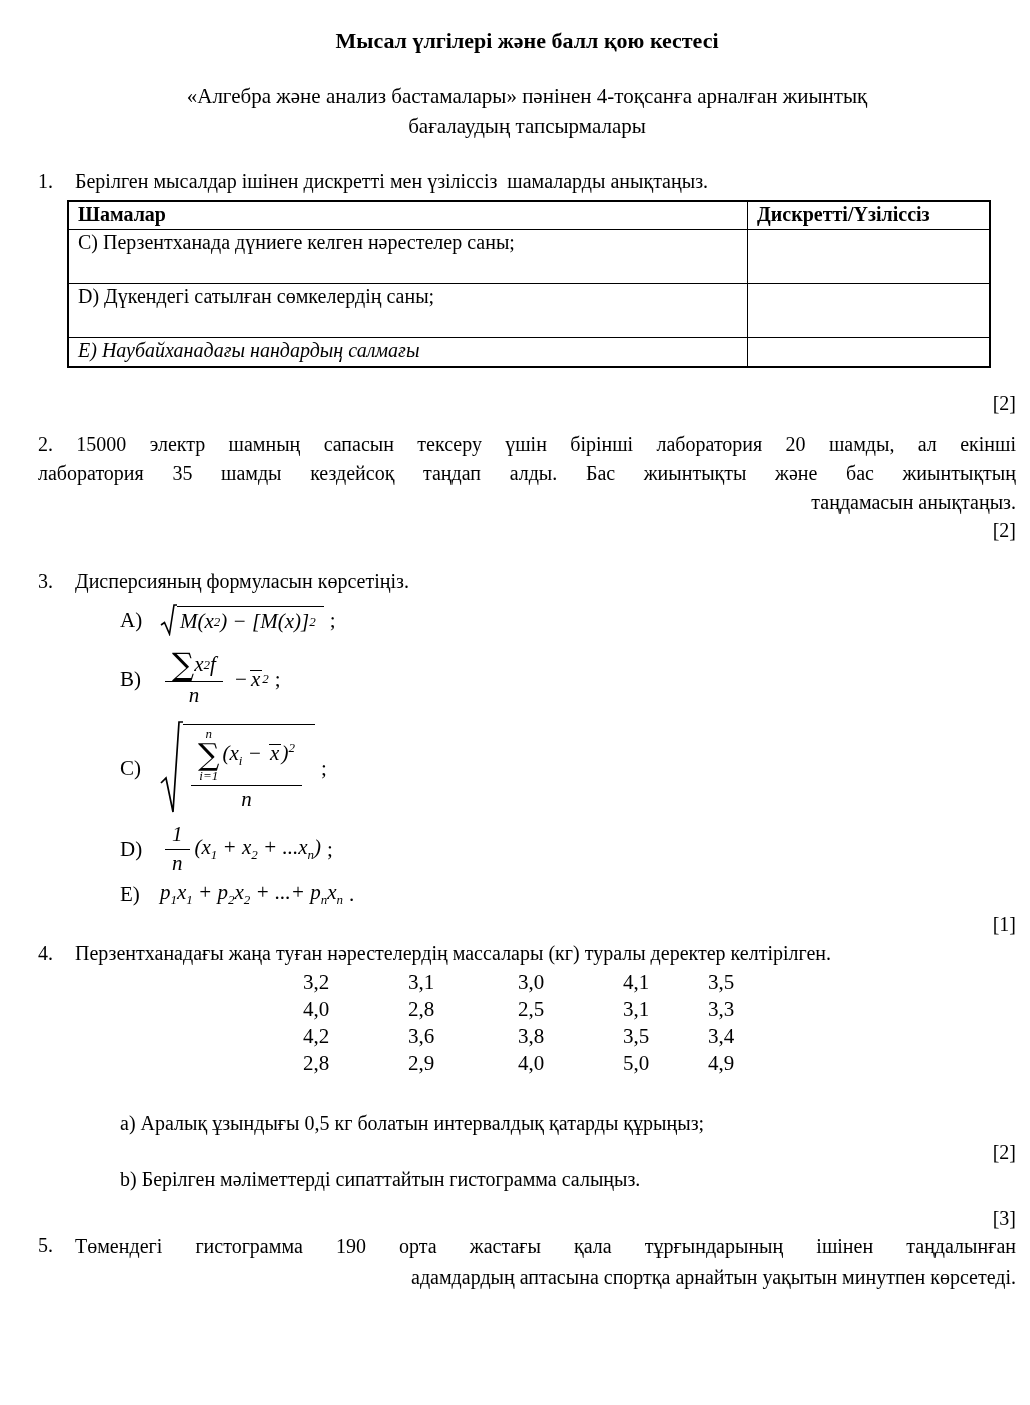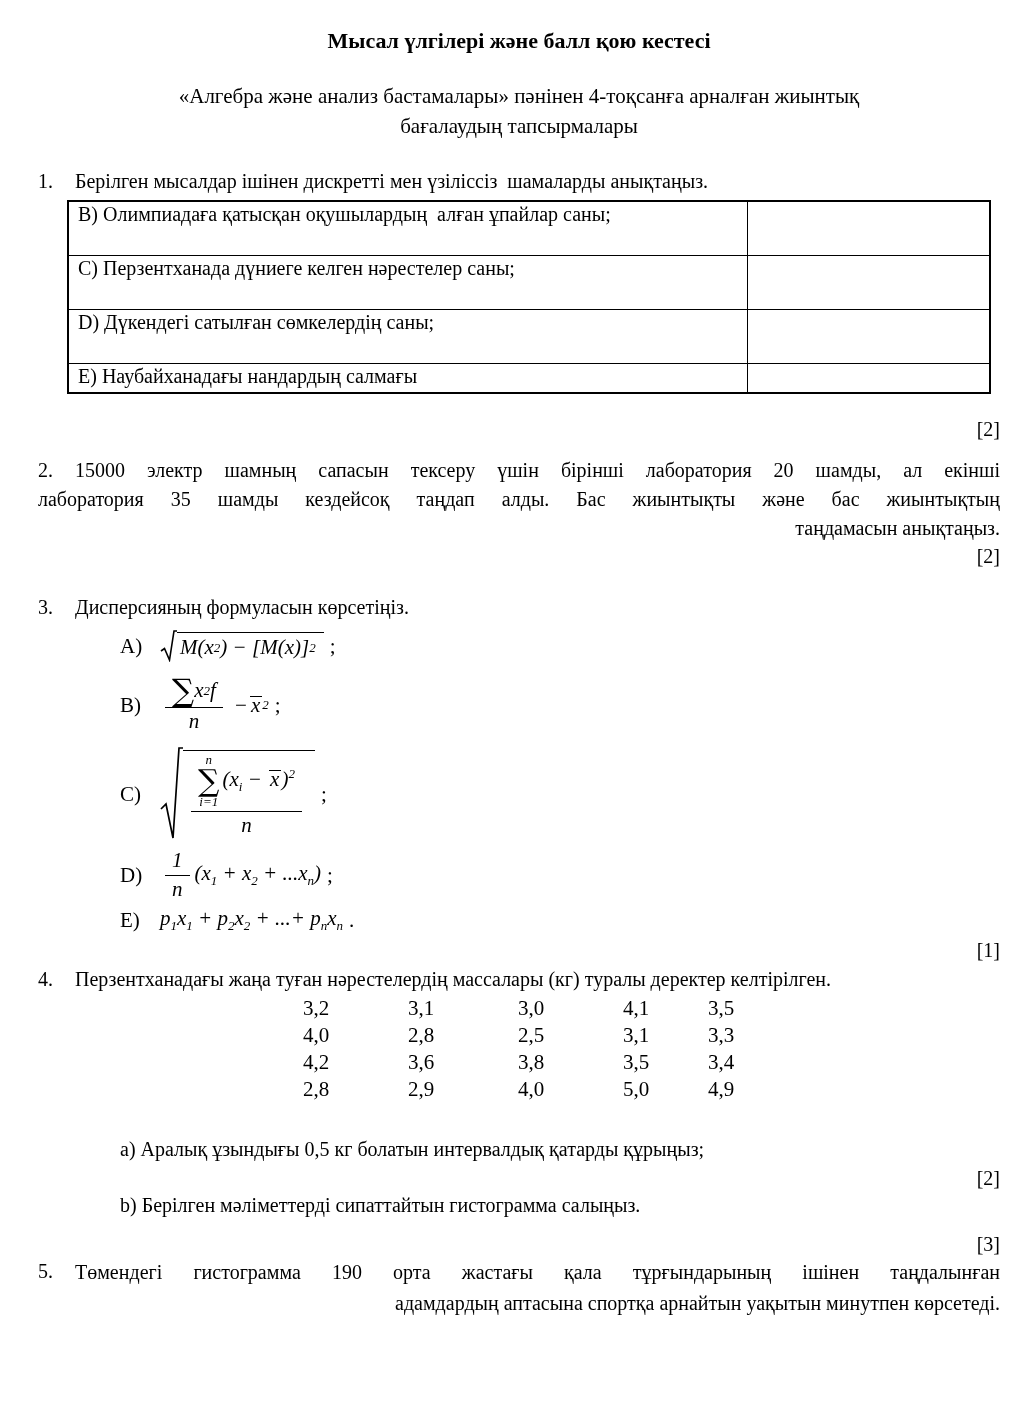--- a/index.html
+++ b/index.html
@@ -1,37 +1,37 @@
 <!DOCTYPE html>
 <html><head>
 <meta charset="utf-8">
 <style>
   html,body{margin:0;padding:0;background:#fff;}
   body{width:1030px;height:1405px;overflow:hidden;color:#000;
        font-family:"Liberation Serif","DejaVu Serif",serif;}
-  .page{box-sizing:border-box;width:1030px;height:1405px;padding:20px 30px 0 38px;}
+  .page{box-sizing:border-box;width:1030px;height:1405px;padding:20px 14px 0 38px;}
 
   .title{margin-top:6px;text-align:center;font-weight:bold;font-size:22px;line-height:29px;}
   .subtitle{margin-top:26px;text-align:center;font-weight:normal;font-size:21px;line-height:30px;}
 
   .qrow{display:flex;font-size:20px;line-height:28px;}
   .qnum{flex:0 0 37px;}
   .qtext{flex:1;}
   .pre{white-space:pre-wrap;}
 
   .q1row{margin-top:26px;}
 
   table.qtable{margin:5px 0 0 29px;border-collapse:collapse;width:903px;table-layout:fixed;}
   table.qtable th,table.qtable td{border:1.6px solid #000;font-size:20px;text-align:left;
        vertical-align:top;padding:1px 8px 0 9px;}
   table.qtable th{font-weight:bold;height:26px;}
   table.qtable .c1{width:661px;}
   table.qtable .c2{width:224px;}
   table.qtable tr.tall td{height:52px;}
-  table.qtable tr.short td{height:27px;}
+  table.qtable tr.short td{height:27px;font-style:italic;}
   table.qtable{border:2px solid #000;}
 
   .marks{text-align:right;font-size:20px;line-height:26px;}
   .m1{margin-top:22px;}
   .m2{margin-top:0;}
   .m3{margin-top:2px;}
   .ma{margin-top:2px;}
   .mb{margin-top:12px;}
 
   .para{margin-top:14px;font-size:20px;}
@@ -92,23 +92,23 @@
     <div>бағалаудың тапсырмалары</div>
   </div>
 
   <div class="qrow q1row">
     <div class="qnum">1.</div>
     <div class="qtext pre">Берілген мысалдар ішінен дискретті мен үзіліссіз  шамаларды анықтаңыз.</div>
   </div>
 
   <table class="qtable">
     <tbody>
-      <tr class="tall">
-        <td class="c1 pre">В) Олимпиадаға қатысқан оқушылардың  алған ұпайлар саны;</td>
-        <td class="c2"></td>
+      <tr>
+        <th class="c1">Шамалар</th>
+        <th class="c2">Дискретті/Үзіліссіз</th>
       </tr>
       <tr class="tall">
         <td class="c1 pre">С) Перзентханада дүниеге келген нәрестелер саны;</td>
         <td class="c2"></td>
       </tr>
       <tr class="tall">
         <td class="c1 pre">D) Дүкендегі сатылған сөмкелердің саны;</td>
         <td class="c2"></td>
       </tr>
       <tr class="short">

